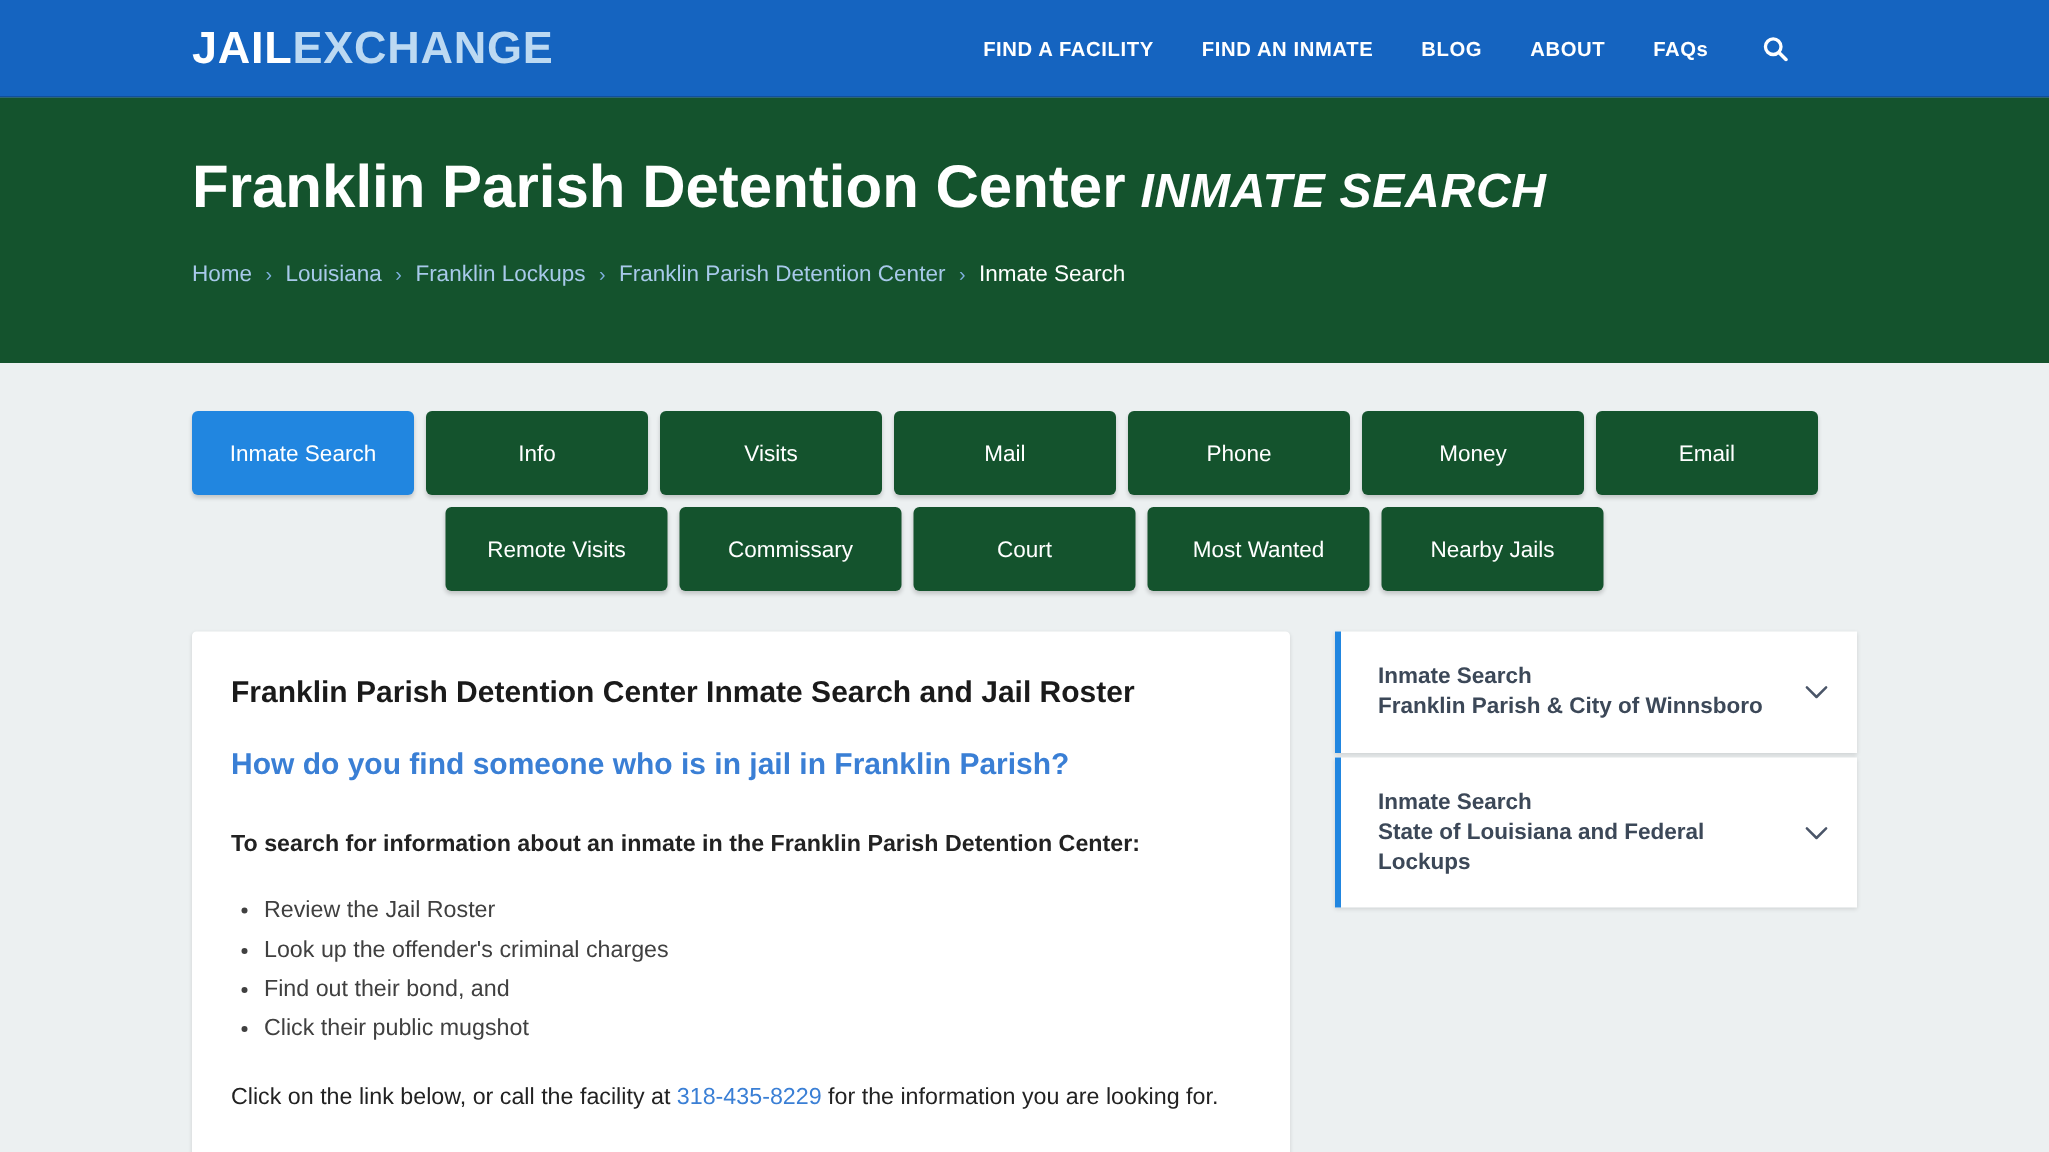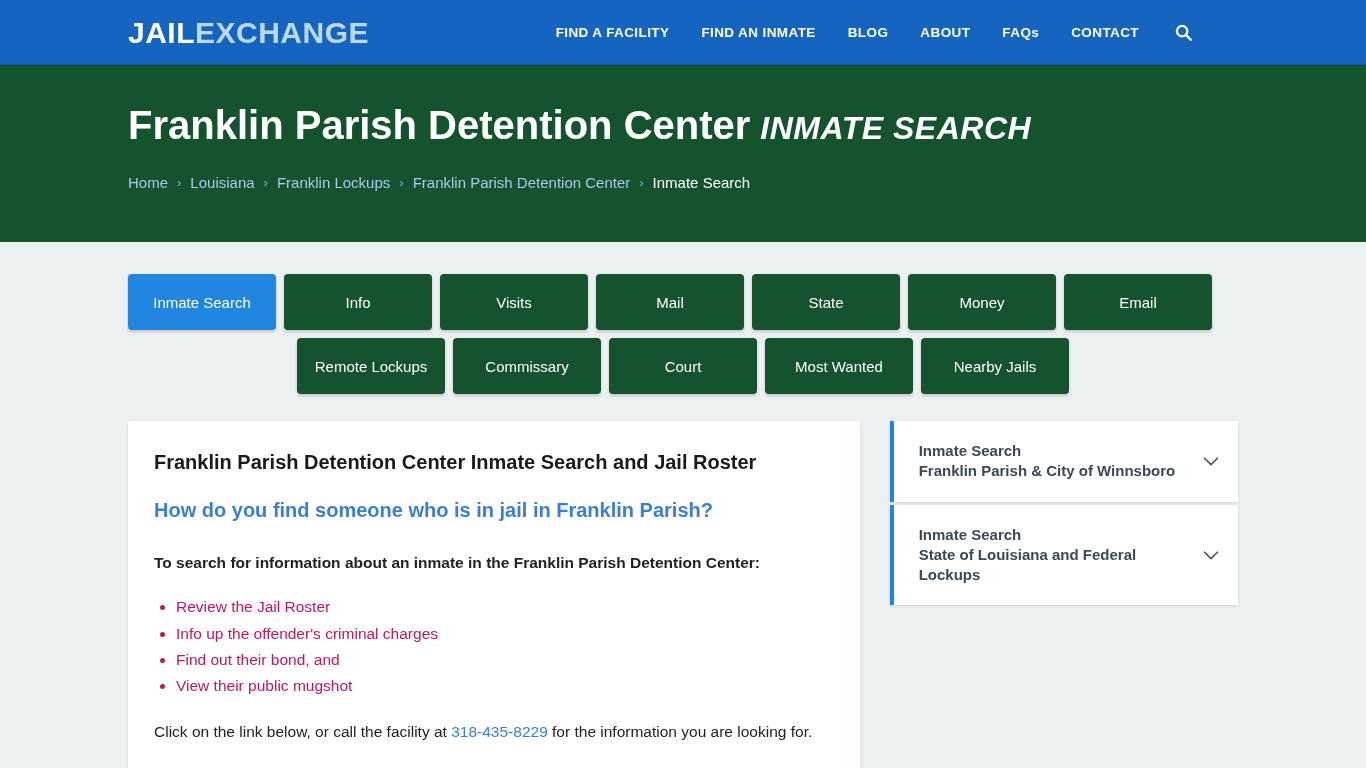--- a/index.html
+++ b/index.html
@@ -183,21 +183,21 @@
     max-width: 650px;
     font-weight: bold;
   }
   .article-list {
     margin: 20px 0 0 0;
     padding-left: 22px;
     list-style: disc;
   }
   .article-list li {
     font-size: 15.5px;
-    color: #be185d;
+    color: #404040;
     line-height: 1.68;
   }
   .article-footer {
     margin: 22px 0 0 0;
     font-size: 15.5px;
     color: #222222;
     line-height: 1.45;
   }
   .phone-link {
     color: #3a7fd5;
@@ -246,21 +246,20 @@
     <div class="logo">
       <span class="logo-jail">JAIL</span><span class="logo-exchange">EXCHANGE</span>
     </div>
 
     <nav class="main-nav">
       <a class="nav-link" href="#">FIND A FACILITY</a>
       <a class="nav-link" href="#">FIND AN INMATE</a>
       <a class="nav-link" href="#">BLOG</a>
       <a class="nav-link" href="#">ABOUT</a>
       <a class="nav-link" href="#">FAQs</a>
-      <a class="nav-link" href="#">CONTACT</a>
       <span class="nav-search">
         <svg width="17" height="17" viewBox="0 0 20 20" fill="none" aria-hidden="true">
           <circle cx="8.4" cy="8.4" r="6.1" stroke="#ffffff" stroke-width="2.6"></circle>
           <line x1="13.1" y1="13.1" x2="18.4" y2="18.4" stroke="#ffffff" stroke-width="2.8" stroke-linecap="round"></line>
         </svg>
       </span>
     </nav>
   </div>
 </header>
 
@@ -281,45 +280,45 @@
     <span class="crumb-current">Inmate Search</span>
   </div>
 </section>
 
 <div class="tabs-wrap">
   <div class="tab-row row-1">
     <a class="tab-btn active" href="#">Inmate Search</a>
     <a class="tab-btn" href="#">Info</a>
     <a class="tab-btn" href="#">Visits</a>
     <a class="tab-btn" href="#">Mail</a>
-    <a class="tab-btn" href="#">State</a>
+    <a class="tab-btn" href="#">Phone</a>
     <a class="tab-btn" href="#">Money</a>
     <a class="tab-btn" href="#">Email</a>
   </div>
   <div class="tab-row row-2">
-    <a class="tab-btn" href="#">Remote Lockups</a>
+    <a class="tab-btn" href="#">Remote Visits</a>
     <a class="tab-btn" href="#">Commissary</a>
     <a class="tab-btn" href="#">Court</a>
     <a class="tab-btn" href="#">Most Wanted</a>
     <a class="tab-btn" href="#">Nearby Jails</a>
   </div>
 </div>
 
 <div class="content-wrap">
 
   <main class="article-card">
     <h2 class="article-title">Franklin Parish Detention Center Inmate Search and Jail Roster</h2>
     <h3 class="article-subtitle">How do you find someone who is in jail in Franklin Parish?</h3>
     <p class="article-para">To search for information about an inmate in the Franklin Parish Detention Center:</p>
 
     <ul class="article-list">
       <li>Review the Jail Roster</li>
-      <li>Info up the offender's criminal charges</li>
+      <li>Look up the offender's criminal charges</li>
       <li>Find out their bond, and</li>
-      <li>View their public mugshot</li>
+      <li>Click their public mugshot</li>
     </ul>
 
     <p class="article-footer"><span>Click on the link below, or call the facility at </span><a class="phone-link" href="#">318-435-8229</a><span> for the information you are looking for.</span></p>
   </main>
 
   <aside class="sidebar">
     <div class="accordion-item">
       <div class="accordion-text">
         <span class="acc-line1">Inmate Search</span>
         <span class="acc-line2">Franklin Parish &amp; City of Winnsboro</span>

